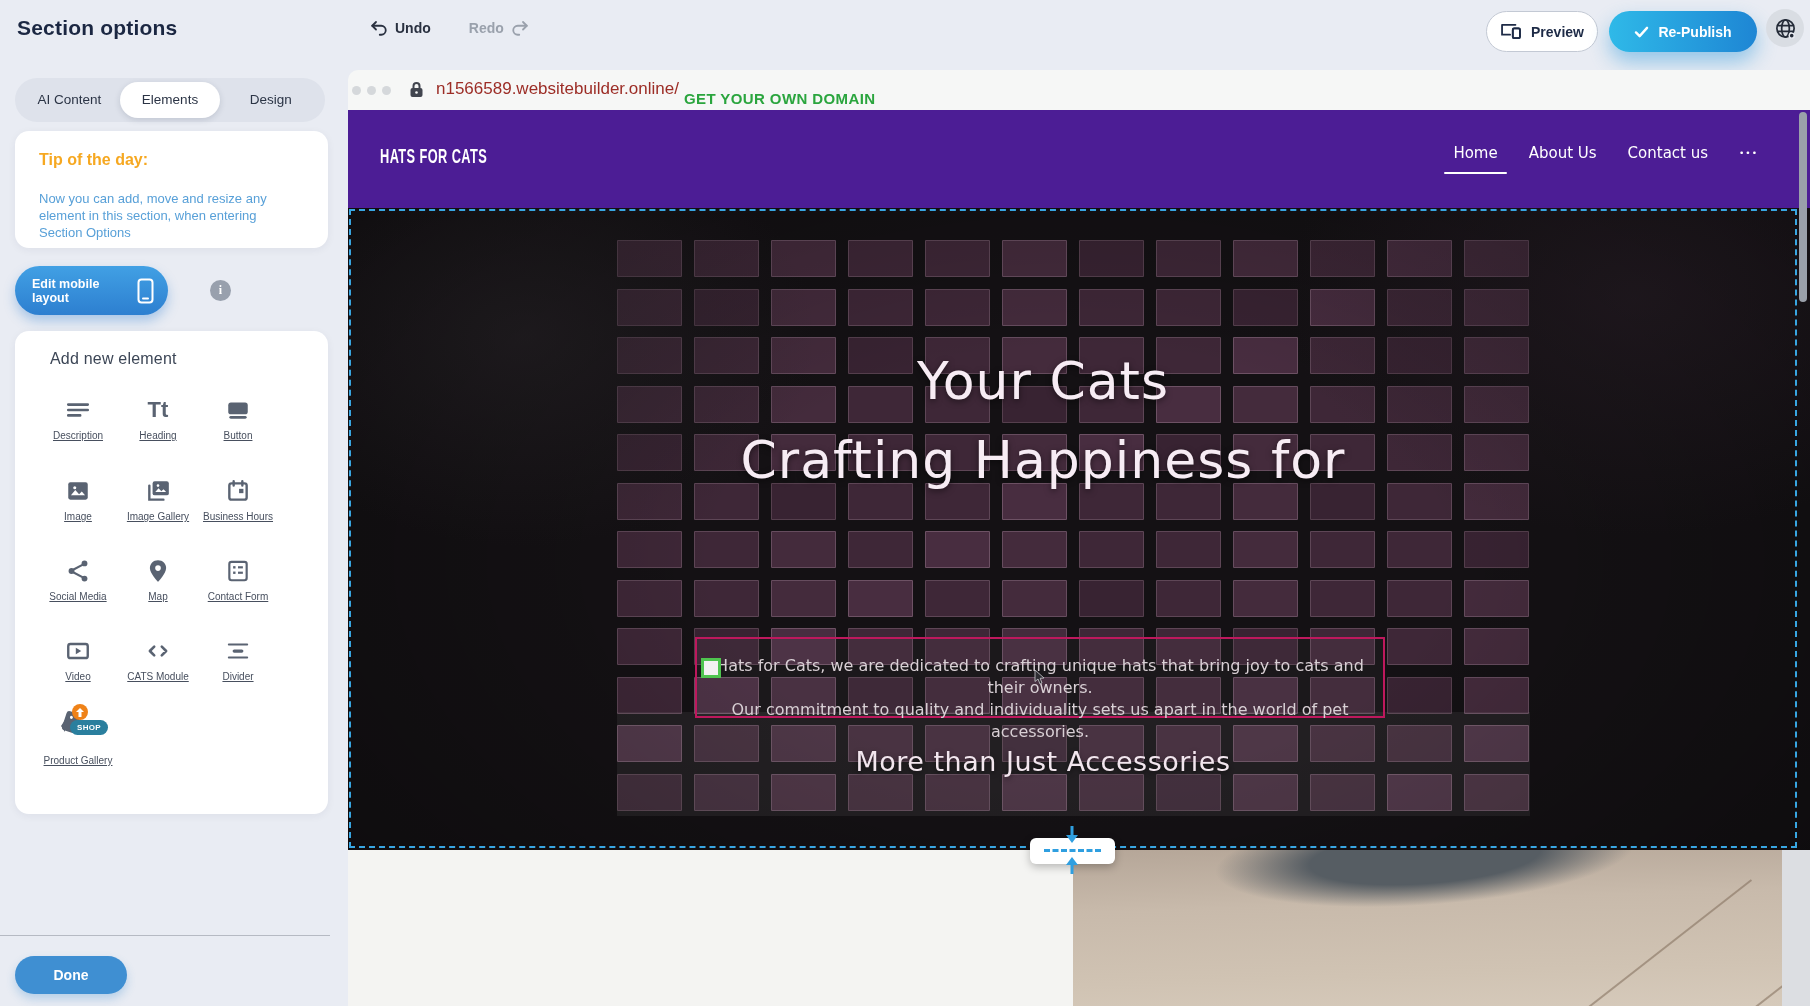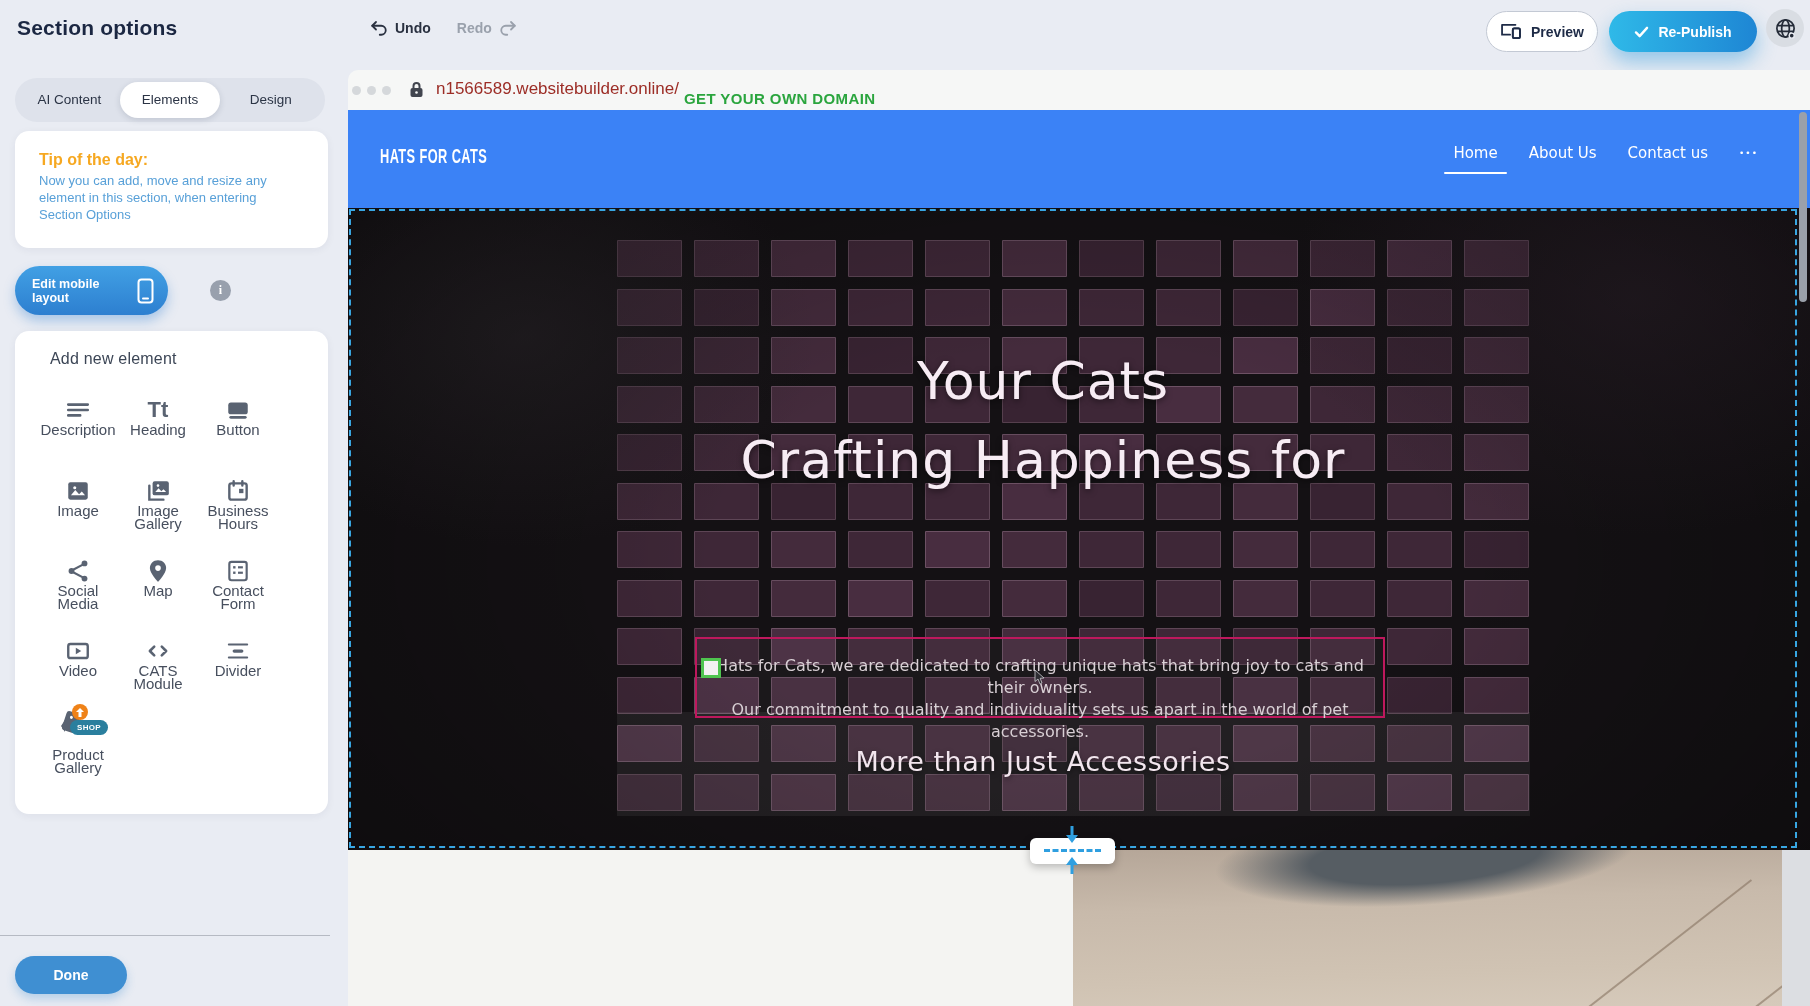--- a/index.html
+++ b/index.html
@@ -2,53 +2,53 @@
 <html><head>
 <meta charset="utf-8">
 <style>
   * { margin:0; padding:0; box-sizing:border-box; }
   html,body { width:1810px; height:1006px; overflow:hidden; }
   body { font-family:"Liberation Sans", sans-serif; background:#e9ecf3; position:relative; }
   .abs { position:absolute; }
 
   
   .app-title { left:17px; top:16px; font-size:21px; font-weight:bold; color:#1b2742; letter-spacing:.2px; }
-  .undo-redo { top:20px; left:370px; display:flex; align-items:center; gap:4px; }
+  .undo-redo { top:20px; left:370px; display:flex; align-items:center; gap:16px; }
   .ur-btn { display:flex; align-items:center; gap:7px; font-size:14px; font-weight:bold; color:#2a3140; cursor:pointer; }
   .ur-btn.disabled { color:#9aa1ac; }
   .pill-btn { height:41px; border-radius:21px; display:flex; align-items:center; justify-content:center; gap:9px; font-size:14px; font-weight:bold; cursor:pointer; }
   .preview-btn { left:1486px; top:11px; width:112px; background:#fff; border:1px solid #c3c9d4; color:#1d2a46; }
   .republish-btn { left:1609px; top:11px; width:148px; background:linear-gradient(90deg,#2fb9e8,#1e86d4); color:#fff; border:none; box-shadow:0 10px 20px rgba(41,150,220,.45); }
   .globe-btn { left:1766px; top:9px; width:38px; height:38px; border-radius:50%; background:#d9dde3; display:flex; align-items:center; justify-content:center; cursor:pointer; }
 
   
   .tabs { left:15px; top:78px; width:310px; height:44px; background:#dee2eb; border-radius:22px; display:flex; align-items:center; padding:4px; }
   .tab { flex:1; text-align:center; font-size:13.5px; font-weight:normal; color:#2b3445; height:36px; line-height:36px; border-radius:18px; cursor:pointer; }
   .tab.active { background:#fff; box-shadow:0 2px 6px rgba(30,40,70,.15); }
   .card { background:#fff; border-radius:14px; box-shadow:0 2px 8px rgba(30,40,70,.06); }
   .tip-card { left:15px; top:131px; width:313px; height:117px; padding:20px 24px; }
-  .tip-head { color:#f6a821; font-size:16px; font-weight:bold; margin-bottom:3px; }
+  .tip-head { color:#f6a821; font-size:16px; font-weight:bold; margin-bottom:21px; }
   .tip-body { color:#58a0d8; font-size:13px; line-height:17px; max-width:262px; }
   .edit-mobile { left:15px; top:266px; width:153px; height:49px; border-radius:25px; background:linear-gradient(180deg,#41a0e4,#2d7fd0); color:#fff; display:flex; align-items:center; gap:10px; padding:0 14px 0 17px; cursor:pointer; box-shadow:0 6px 12px rgba(45,127,208,.35); }
   .edit-mobile span { font-size:12.5px; font-weight:bold; line-height:14px; }
   .info-btn { left:210px; top:280px; width:21px; height:21px; border-radius:50%; background:#98a0ad; color:#fff; font-size:12px; font-weight:bold; text-align:center; line-height:21px; font-family:"Liberation Serif",serif; cursor:pointer; }
   .add-card { left:15px; top:331px; width:313px; height:483px; }
   .add-title { left:50px; top:350px; font-size:16px; color:#3c4656; letter-spacing:.2px; }
   .elem { width:84px; text-align:center; cursor:pointer; color:#5a6372; }
   .elem .eicon { height:30px; display:flex; align-items:flex-end; justify-content:center; }
-  .elem .elabel { font-size:15px; line-height:13px; color:#474f5e; }
+  .elem .elabel { margin-top:6px; font-size:10px; line-height:13px; color:#474f5e;text-decoration:underline; }
   .sidebar-divider { left:0; top:935px; width:330px; height:1px; background:#b6bac3; }
   .done-btn { left:15px; top:956px; width:112px; height:38px; border-radius:19px; background:#3f8fd2; color:#fff; font-size:14px; font-weight:bold; display:flex; align-items:center; justify-content:center; cursor:pointer; box-shadow:0 5px 10px rgba(63,143,210,.3); }
 
   
   .browser-bar { left:348px; top:70px; width:1462px; height:40px; background:#f6f7f6; border-top-left-radius:10px; }
   .dot { width:9px; height:9px; border-radius:50%; background:#d5d8db; }
   .url-text { left:436px; top:79px; font-size:17px; color:#9c2d26; }
   .domain-link { left:684px; top:90px; font-size:15px; font-weight:bold; color:#2aa53e; letter-spacing:.4px; cursor:pointer; }
-  .site-header { left:348px; top:110px; width:1462px; height:98px; background:#3b82f6; }
+  .site-header { left:348px; top:110px; width:1462px; height:98px; background:#4c1d95; }
   .site-logo { left:32px; top:37px; color:#fff; font-size:16px; font-weight:bold; letter-spacing:.5px; transform:scale(.8,1.3); transform-origin:left center; white-space:nowrap; }
   .site-nav { right:52px; top:28px; display:flex; align-items:center; gap:31px; color:#fff; font-family:"DejaVu Sans",sans-serif; font-size:15px; }
   .nav-item { position:relative; cursor:pointer; padding:6px 0; }
   .nav-item.active:after { content:""; position:absolute; left:-9px; right:-9px; bottom:-6px; height:2.5px; background:#fff; border-radius:2px; }
   .nav-more { font-size:9px; letter-spacing:1px; cursor:pointer; }
 
   
   .hero { left:348px; top:208px; width:1462px; height:642px; background:#141114; overflow:hidden; font-family:"DejaVu Sans",sans-serif; }
   .hero-texture { position:absolute; inset:0;
     background:

